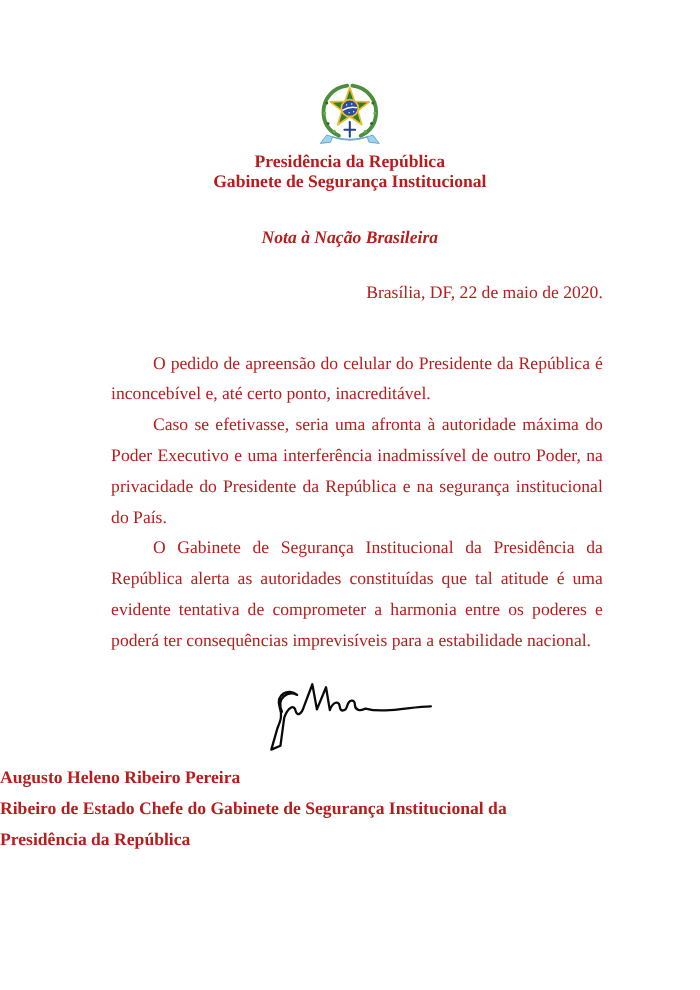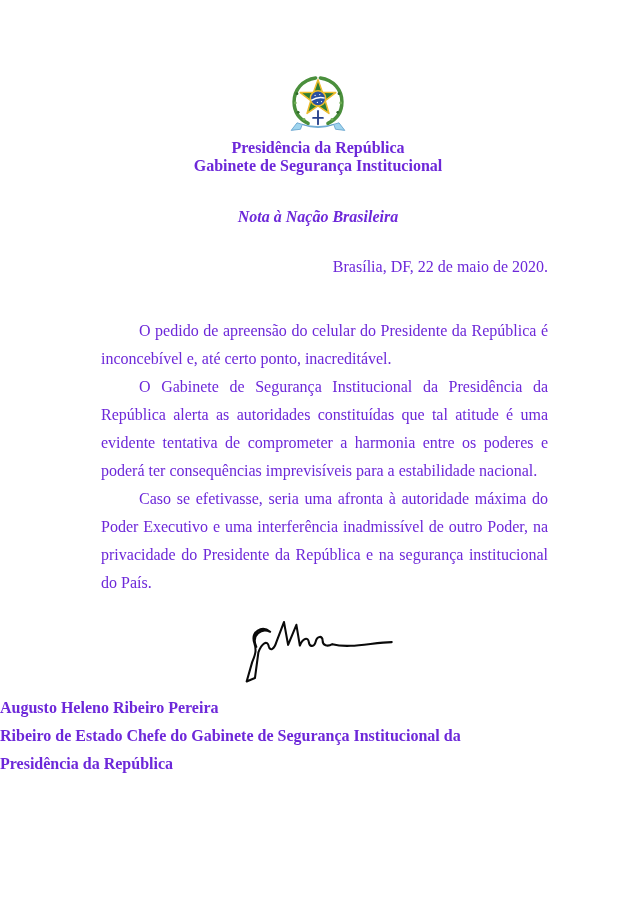--- a/index.html
+++ b/index.html
@@ -3,21 +3,21 @@
 <meta charset="utf-8">
 <style>
   * { box-sizing: border-box; }
   html, body { margin: 0; padding: 0; background: #ffffff; }
   .page {
     width: 636px;
     height: 900px;
     margin: 0 auto;
     background: #ffffff;
     font-family: "Liberation Serif", "DejaVu Serif", serif;
-    color: #6d28d9;
+    color: #b91c1c;
     position: relative;
     overflow: hidden;
   }
   .emblem-wrap {
     padding-top: 70px;
     text-align: center;
     line-height: 0;
   }
   .org-block {
     text-align: center;
@@ -103,22 +103,22 @@
     <div>Presidência da República</div>
     <div>Gabinete de Segurança Institucional</div>
   </div>
 
   <div class="doc-title">Nota à Nação Brasileira</div>
 
   <div class="dateline">Brasília, DF, 22 de maio de 2020.</div>
 
   <div class="body-text">
     <p>O pedido de apreensão do celular do Presidente da República é inconcebível e, até certo ponto, inacreditável.</p>
+    <p>Caso se efetivasse, seria uma afronta à autoridade máxima do Poder Executivo e uma interferência inadmissível de outro Poder, na privacidade do Presidente da República e na segurança institucional do País.</p>
     <p>O Gabinete de Segurança Institucional da Presidência da República alerta as autoridades constituídas que tal atitude é uma evidente tentativa de comprometer a harmonia entre os poderes e poderá ter consequências imprevisíveis para a estabilidade nacional.</p>
-    <p>Caso se efetivasse, seria uma afronta à autoridade máxima do Poder Executivo e uma interferência inadmissível de outro Poder, na privacidade do Presidente da República e na segurança institucional do País.</p>
   </div>
 
   <div class="signature-wrap">
     <svg width="205" height="76" viewBox="0 0 240 110" aria-hidden="true">
       <path d="M30,52 C22,34 38,24 50,30 C38,20 22,30 27,46 C31,58 28,64 24,74 L16,102 L28,97 L33,60
                C38,46 46,42 48,51 C50,59 56,55 59,45
                L70,16 L76,49 L88,20 L93,50
                C97,39 105,37 106,45 C107,53 114,52 116,44
                C118,36 126,35 126,43 C126,50 133,52 140,48
                C165,55 200,45 226,45" fill="none" stroke="#0a0a0a" stroke-width="3" stroke-linecap="round" stroke-linejoin="round"></path>

